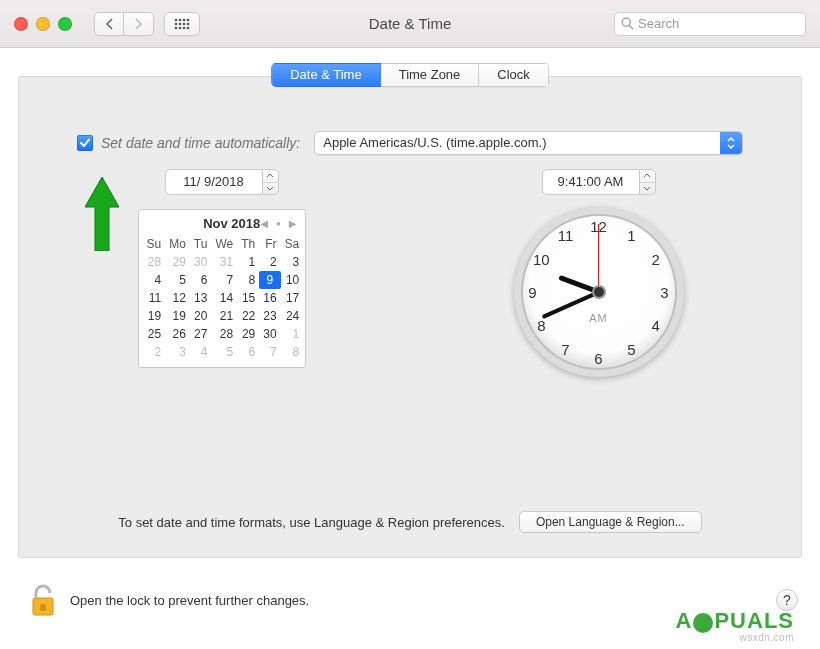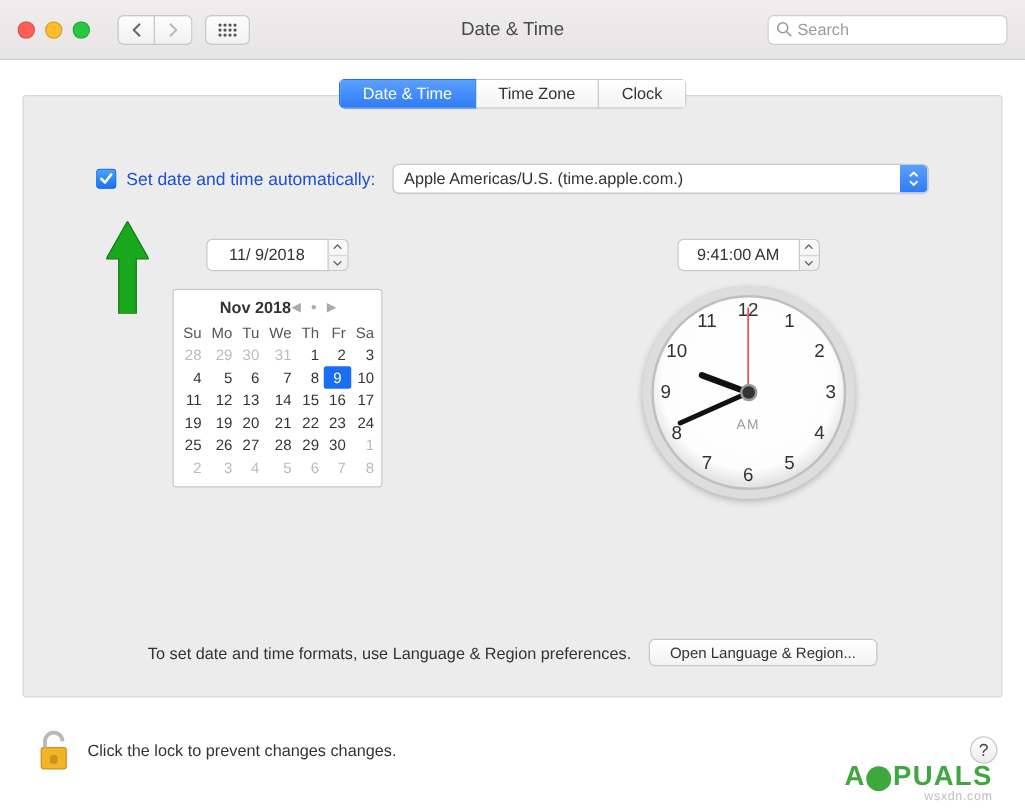--- a/index.html
+++ b/index.html
@@ -95,21 +95,21 @@
   .row-auto {
     display: flex; align-items: center; gap: 8px;
     margin: 44px 58px 0 58px;
   }
   .mac-checkbox {
     width: 16px; height: 16px; border-radius: 3px;
     background: linear-gradient(#4da3ff,#1a6ff0);
     display: flex; align-items: center; justify-content: center;
     box-shadow: inset 0 0 0 0.5px #0d58d0;
   }
-  .row-auto label { font-size: 14px; color: #1d4ed8; }
+  .row-auto label { font-size: 14px; color: #737373; font-style: italic; }
   .dropdown {
     flex: 1; height: 24px;
     display: flex; align-items: stretch;
     border-radius: 5px; overflow: hidden;
     box-shadow: 0 0.5px 0 rgba(0,0,0,0.1);
     border: 1px solid #c9c9c9;
     background: #fff;
     margin-left: 6px;
     gap: 24px;
   }
@@ -119,21 +119,21 @@
   }
   .dropdown .dd-arrow {
     width: 22px;
     background: linear-gradient(#5aa0ff,#2f7cf6);
     display: flex; align-items: center; justify-content: center;
   }
 
   
   .cols {
     display: flex;
-    margin-top: 36px;
+    margin-top: 14px;
     padding: 0 50px;
     gap: 72px;
   }
   .col { flex: 1; display: flex; flex-direction: column; align-items: center; }
 
   .stepper {
     display: flex; align-items: stretch; height: 26px;
   }
   .stepper .field {
     background: #fff; border: 1px solid #c9c9c9;
@@ -154,21 +154,21 @@
     margin-top: 14px;
     width: 168px;
     background: #fff;
     border: 1px solid #c9c9c9;
     border-radius: 3px;
     font-size: 12px;
     color: #333;
     padding-bottom: 6px;
   }
   .cal-head {
-    display: flex; align-items: center; justify-content: center;
+    display: flex; align-items: center; justify-content: flex-end;
     padding: 6px 8px 4px 10px;
   }
   .cal-head .month { font-weight: 600; font-size: 13px; }
   .cal-nav { display: flex; gap: 8px; color: #aaa; font-size: 10px; align-items: center;}
   .cal-grid {
     display: grid;
     grid-template-columns: repeat(7, 1fr);
     padding: 0 4px;
     text-align: right;
   }
@@ -471,21 +471,21 @@
     <div class="mac-btn">Open Language &amp; Region...</div>
   </div>
 </div>
 
 <div class="footer">
   <svg class="lock-icon" viewBox="0 0 30 36">
     <rect x="5" y="16" width="20" height="17" rx="2" fill="#f5b427" stroke="#cc921c"></rect>
     <rect x="12" y="22" width="6" height="7" rx="2" fill="#cc921c"></rect>
     <path d="M8 16 V11 a7 7 0 0 1 14 0" fill="none" stroke="#b8b8b8" stroke-width="3"></path>
   </svg>
-  <span class="footer-text">Click the lock to prevent changes changes.</span>
+  <span class="footer-text">Open the lock to prevent further changes.</span>
   <div class="help-btn">?</div>
 </div>
 
 <div class="watermark">
   <div class="brand">
     <span>A</span><span class="o"></span><span>PUALS</span>
   </div>
   <div>wsxdn.com</div>
 </div>
 

